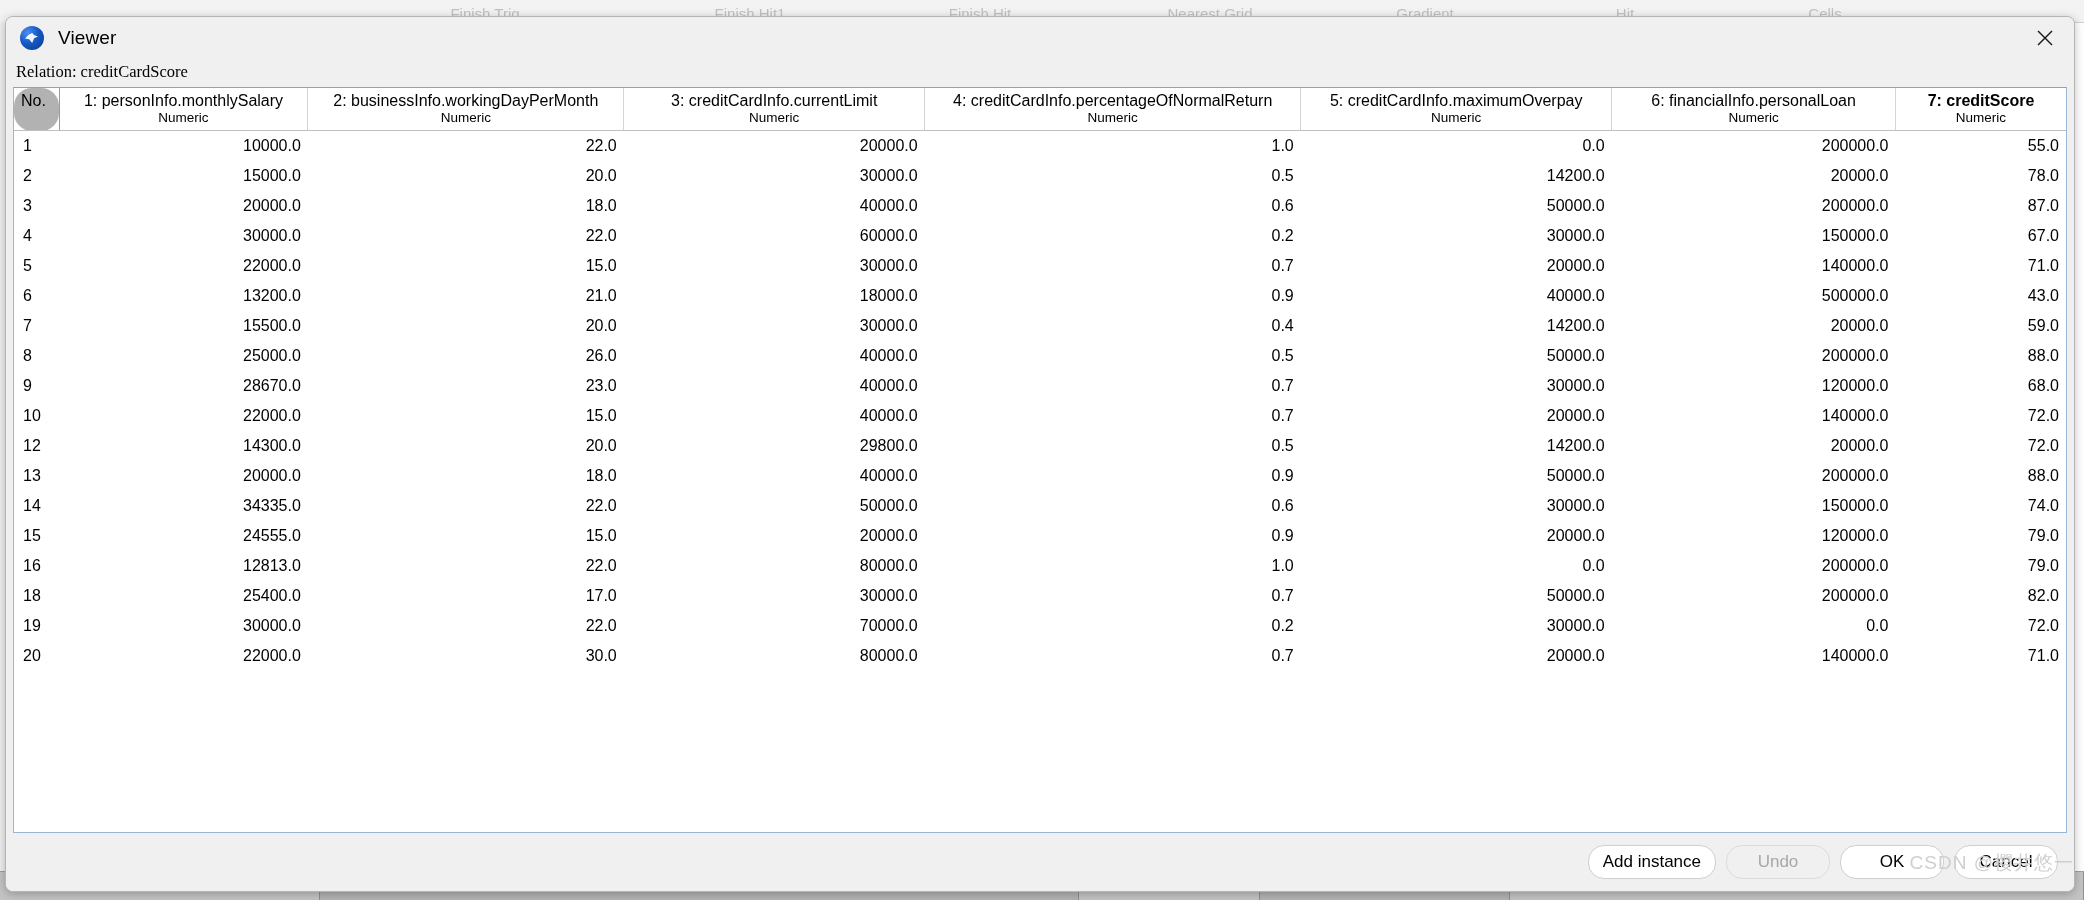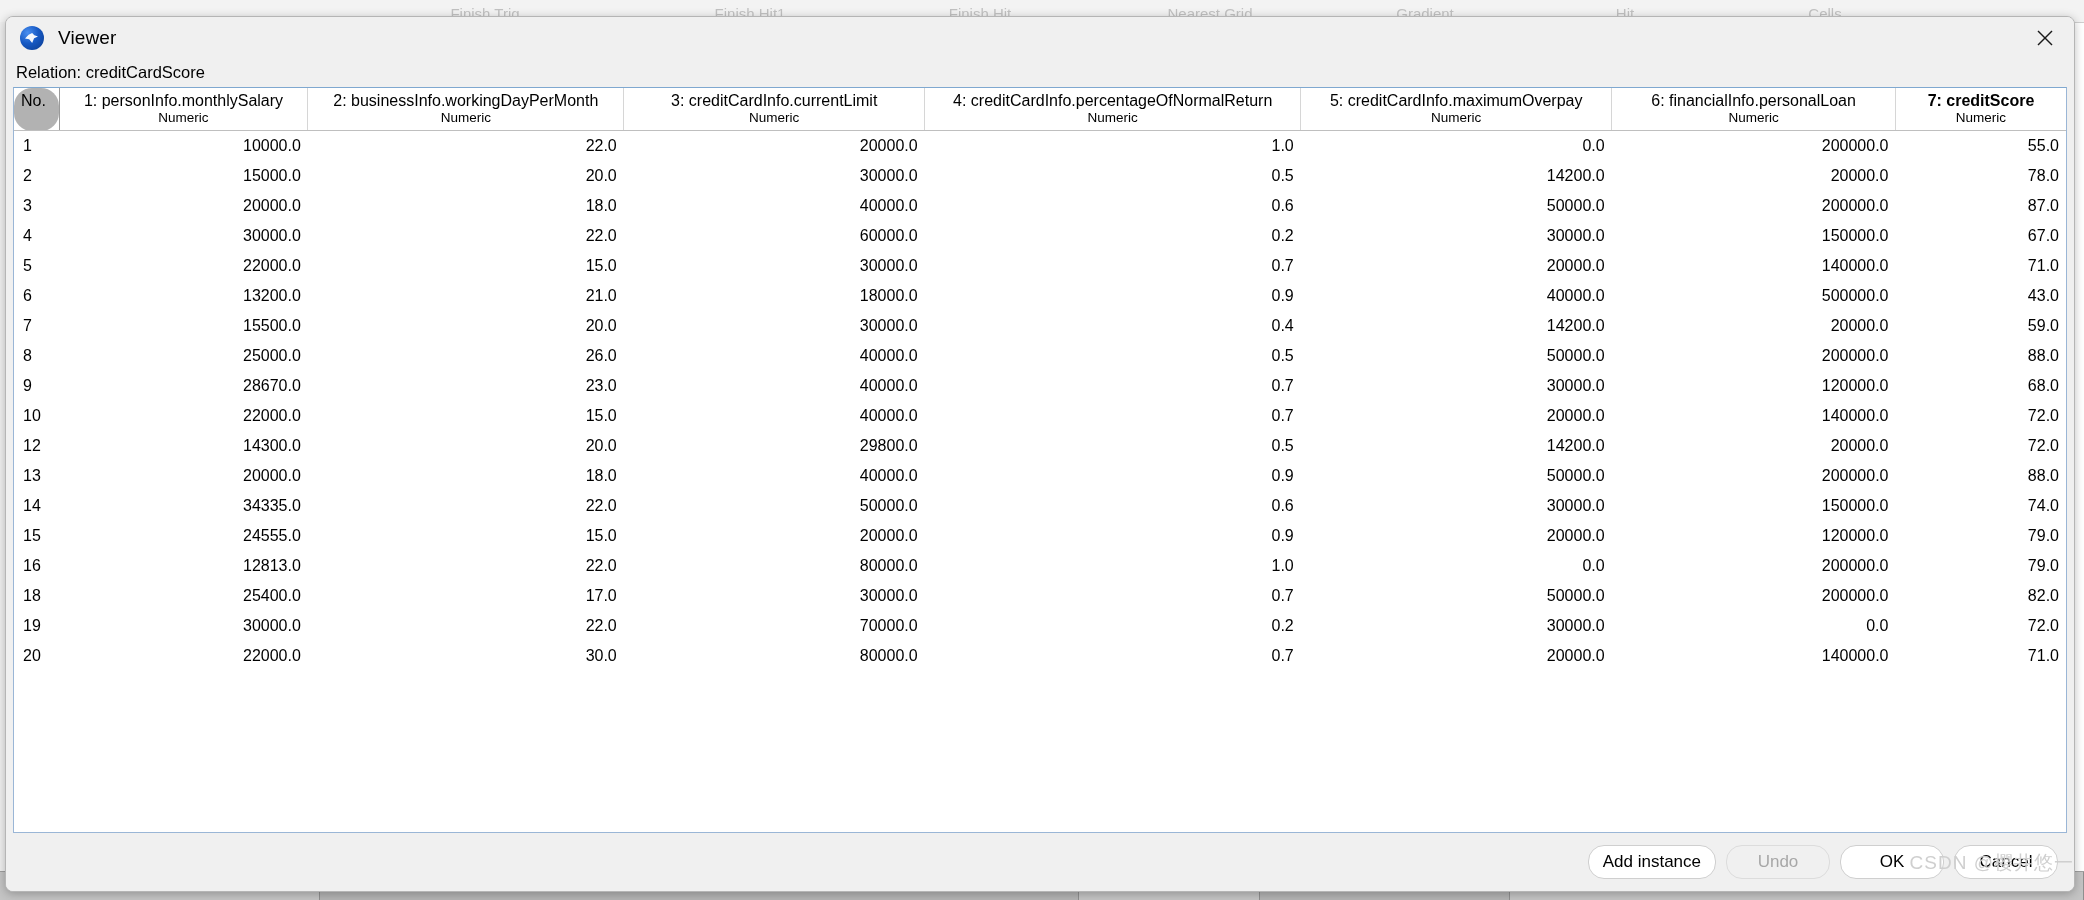--- a/index.html
+++ b/index.html
@@ -135,20 +135,21 @@
   
   .relation-line {
     flex: 0 0 auto;
     height: 26px;
     padding-left: 10px;
     font-size: 16.5px;
     color: #000000;
     display: flex;
     align-items: center;
     background: #f0f0f0;
+    font-family: Liberation Serif, serif;
   }
 
   
   .table-wrap {
     flex: 1 1 auto;
     margin: 2px 7px 0 7px;
     background: #ffffff;
     border: 1px solid #9ab6d6;
     border-top: 1px solid #7fa8d0;
     position: relative;

